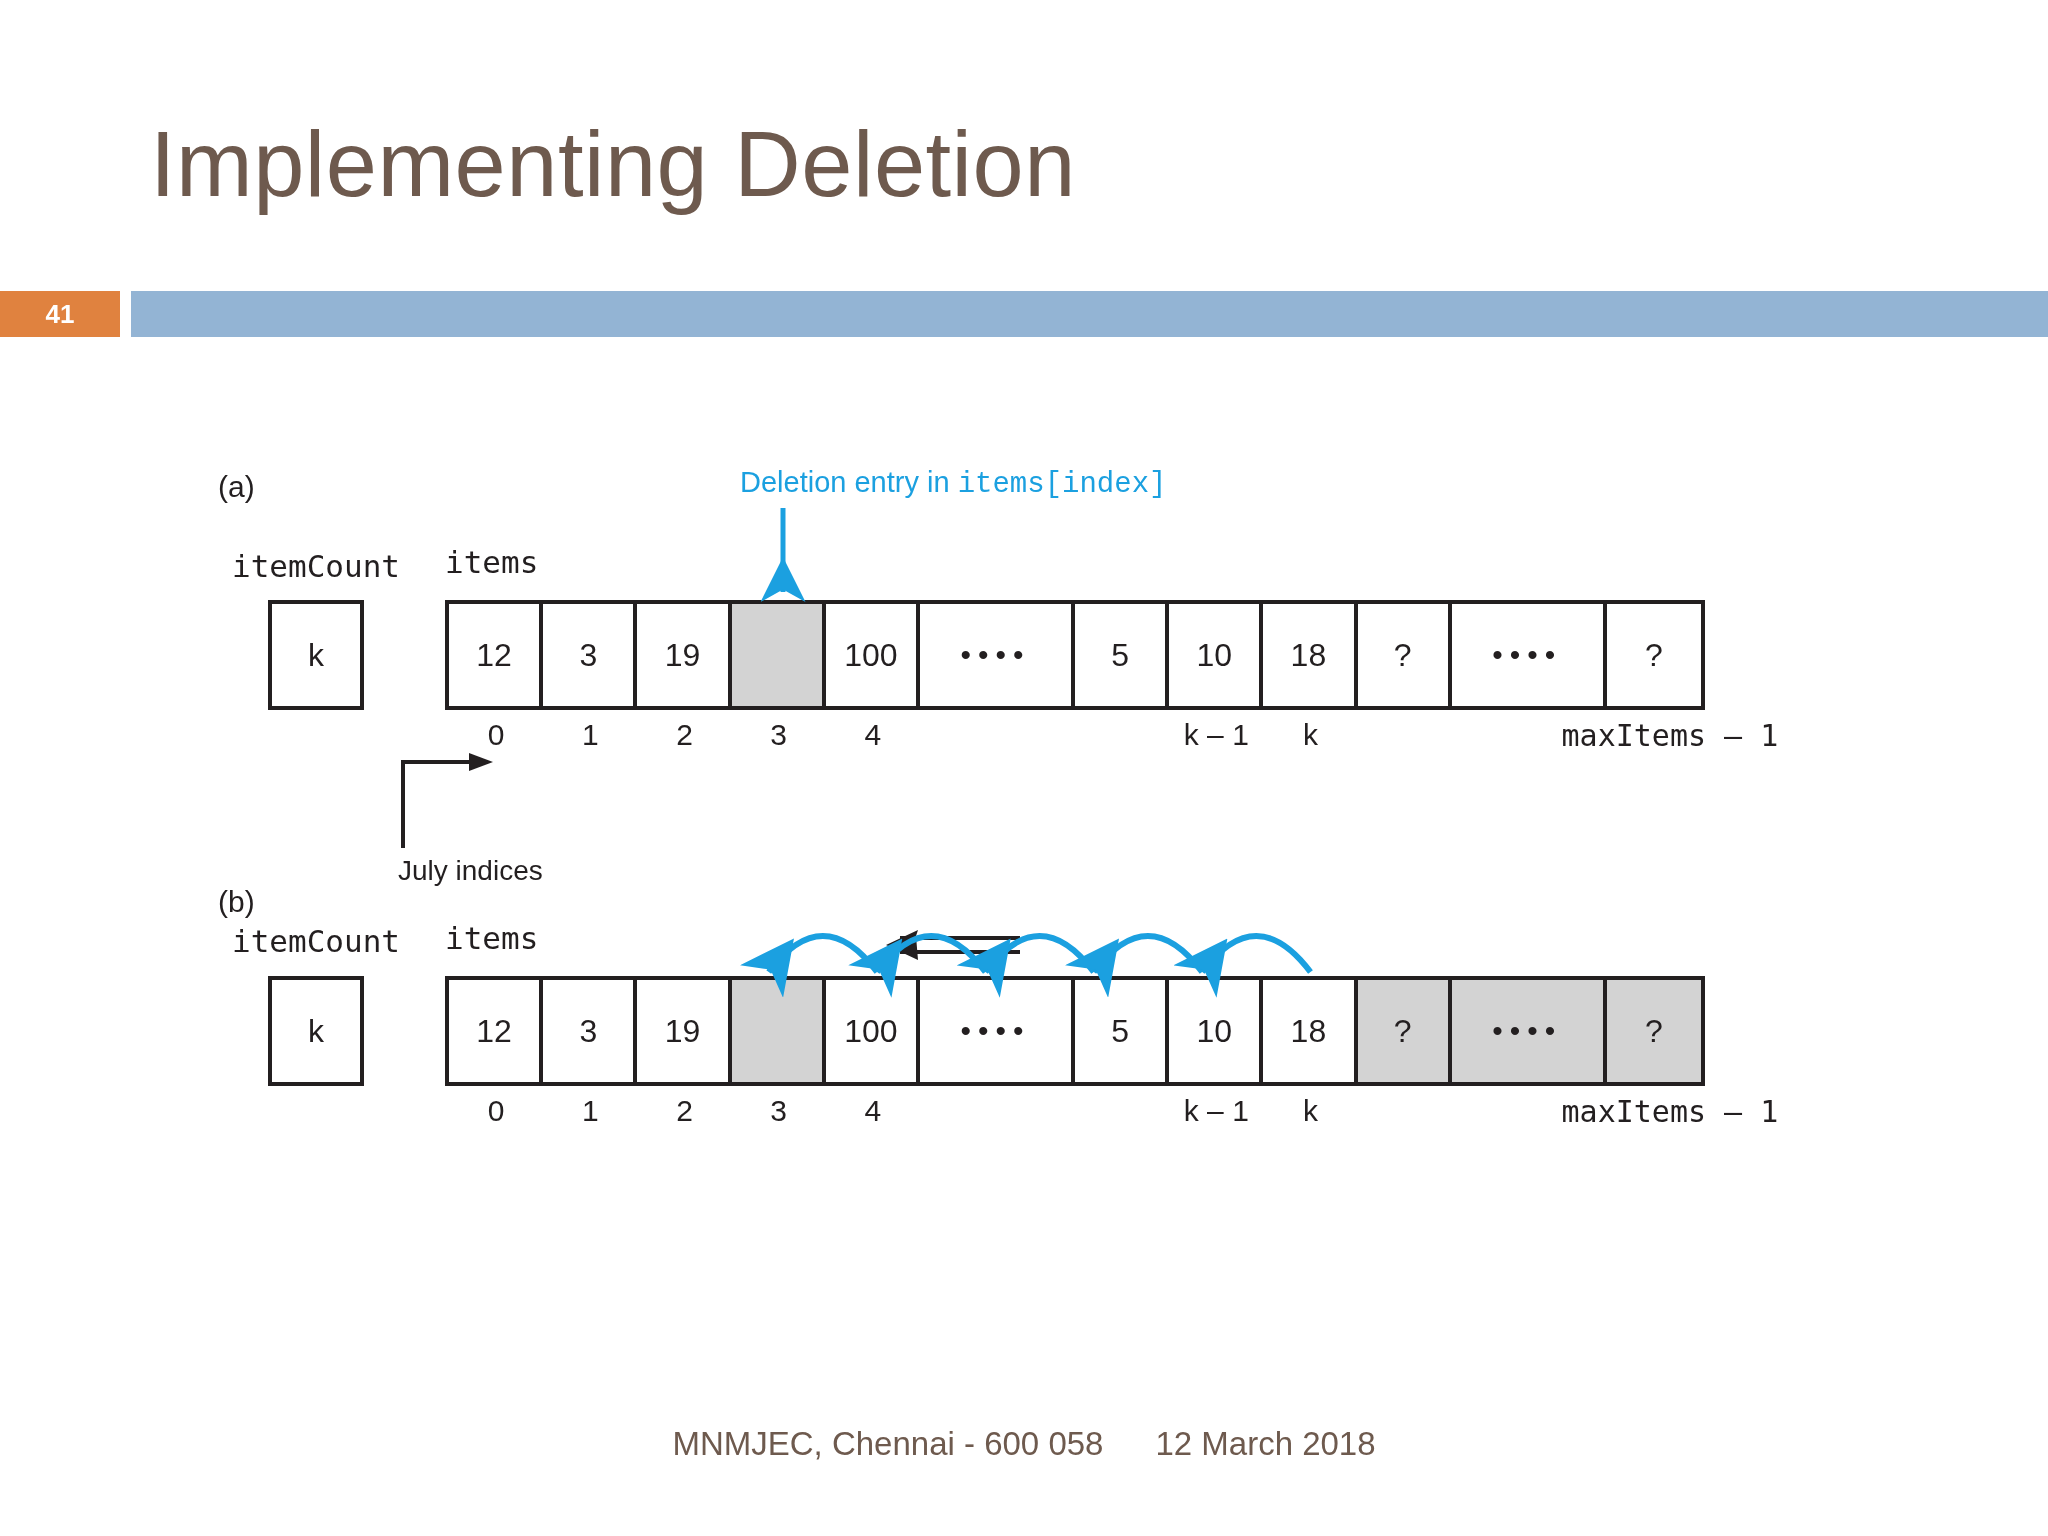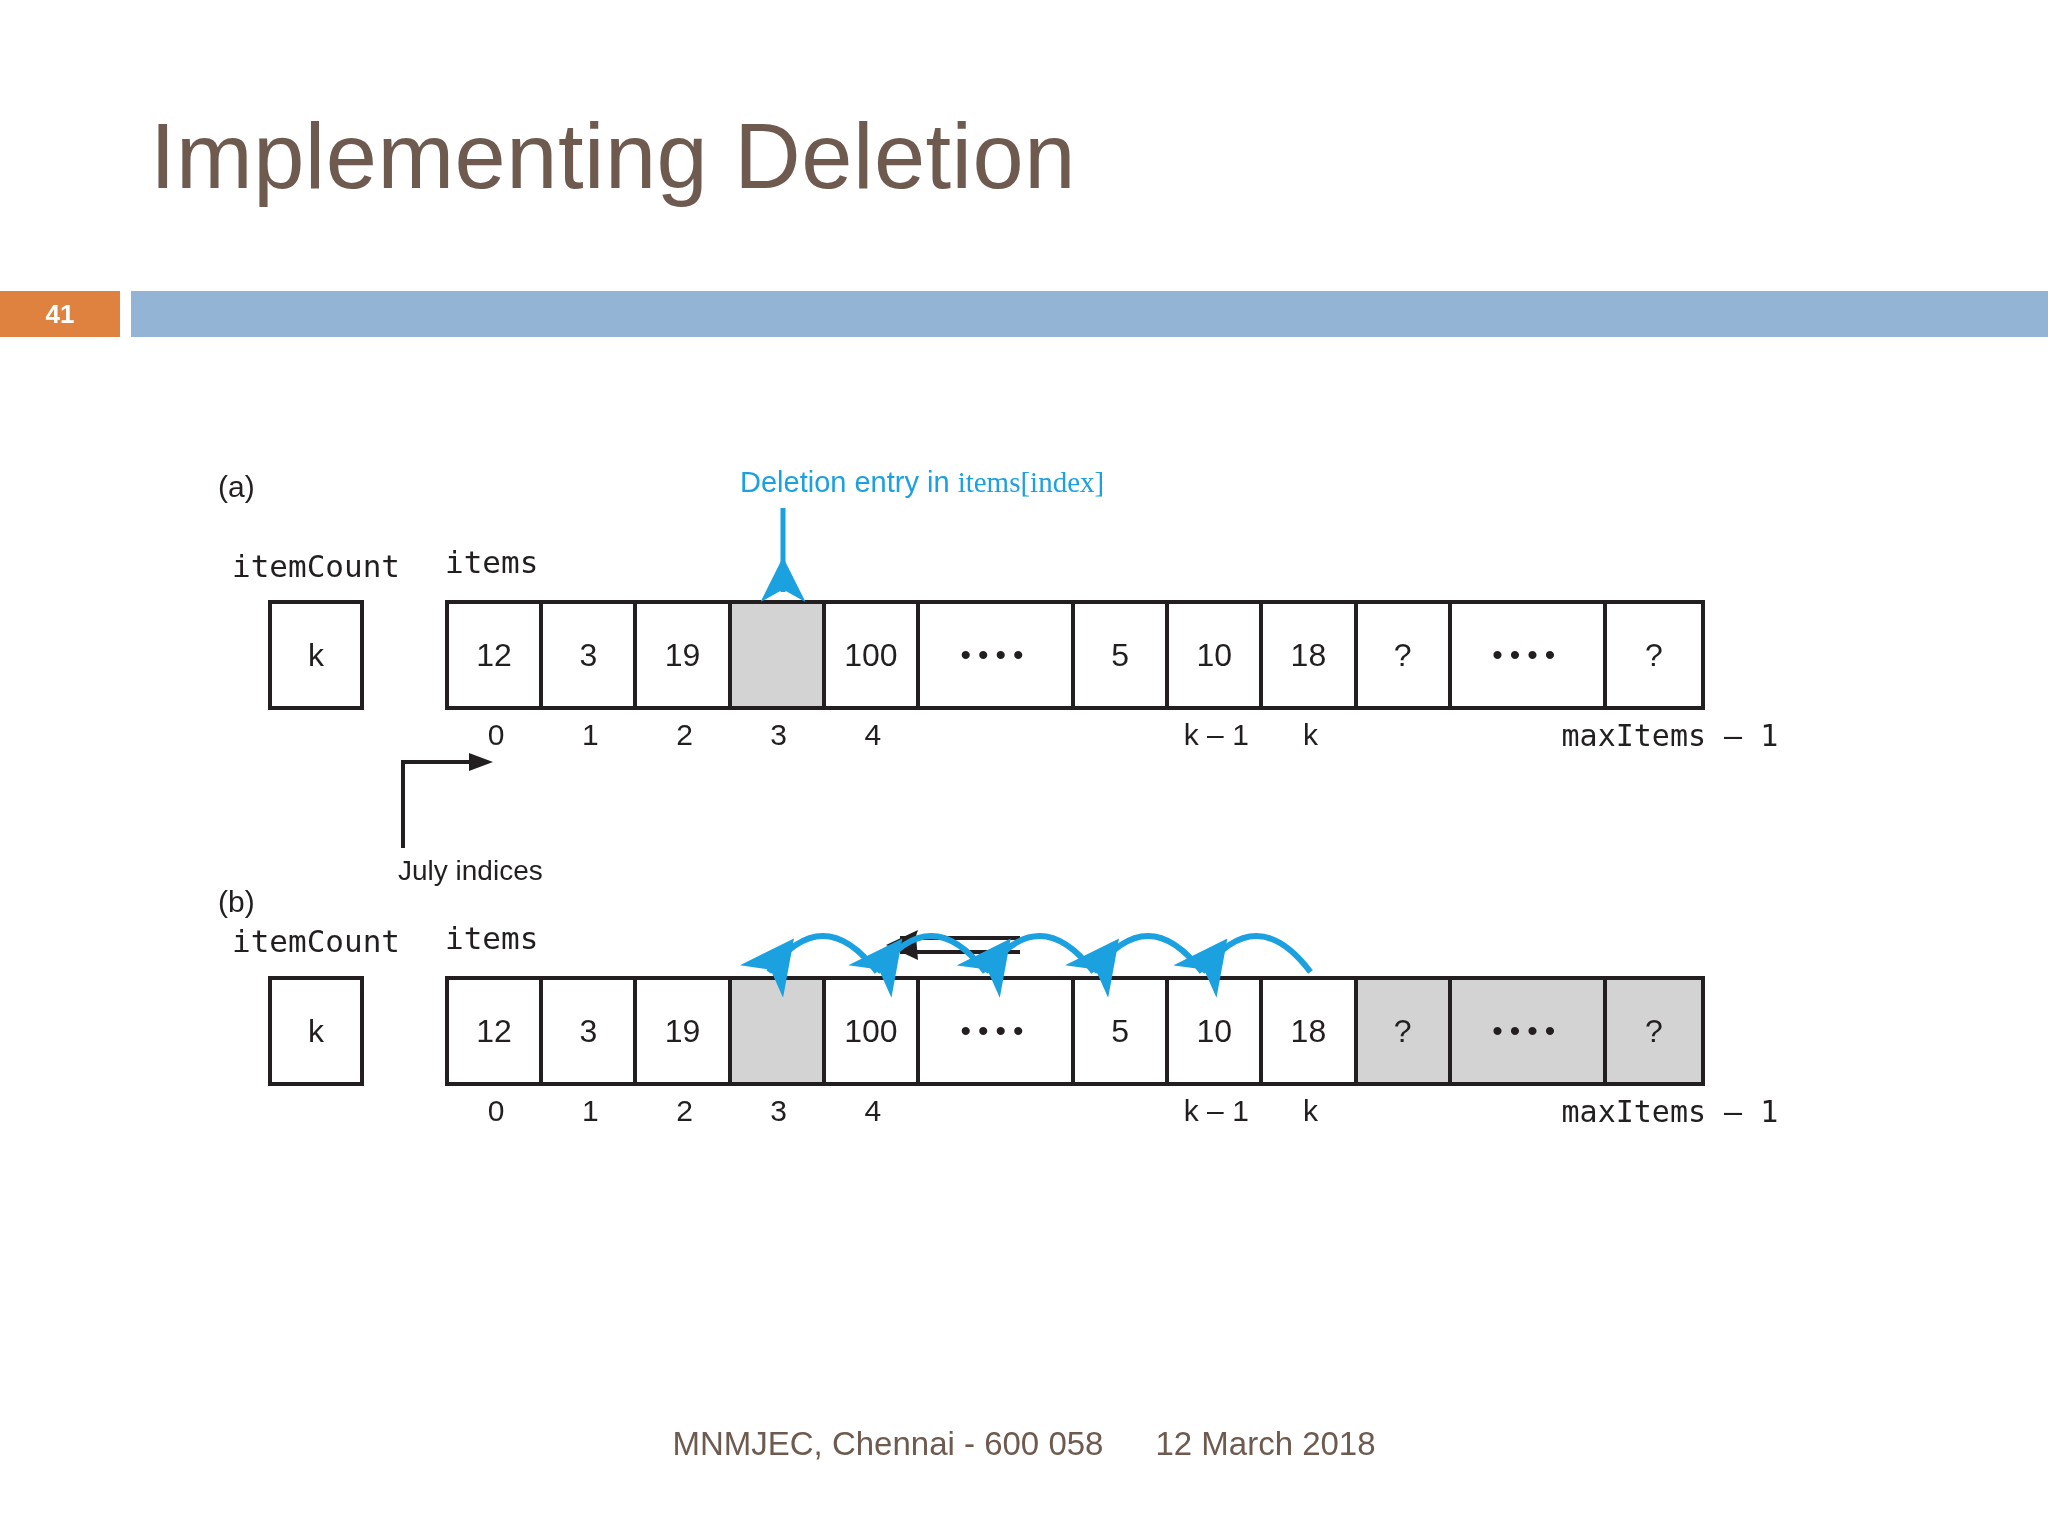--- a/index.html
+++ b/index.html
@@ -9,21 +9,21 @@
   body {
     width: 2048px; height: 1536px;
     position: relative;
     overflow: hidden;
     font-family: "Liberation Sans", sans-serif;
   }
 
   
   .slide-title {
     position: absolute;
-    left: 150px; top: 104px;
+    left: 150px; top: 112px;
     font-size: 92px;
     font-weight: 400;
     letter-spacing: 0.5px;
     color: #6E5A4E;
     font-family: "Liberation Sans", sans-serif;
     white-space: nowrap;
   }
 
   
   .band-row {
@@ -82,21 +82,21 @@
 
   
   .callout {
     position: absolute;
     font-size: 29px;
     color: #1BA0E0;
     white-space: nowrap;
     font-family: "Liberation Sans", sans-serif;
   }
   .callout .code {
-    font-family: Liberation Serif, serif;
+    font-family: Liberation Mono, monospace;
     font-size: 29px;
   }
 
   
   .count-box {
     position: absolute;
     box-sizing: border-box;
     border: 4px solid #231F20;
     background: #ffffff;
     display: flex;

